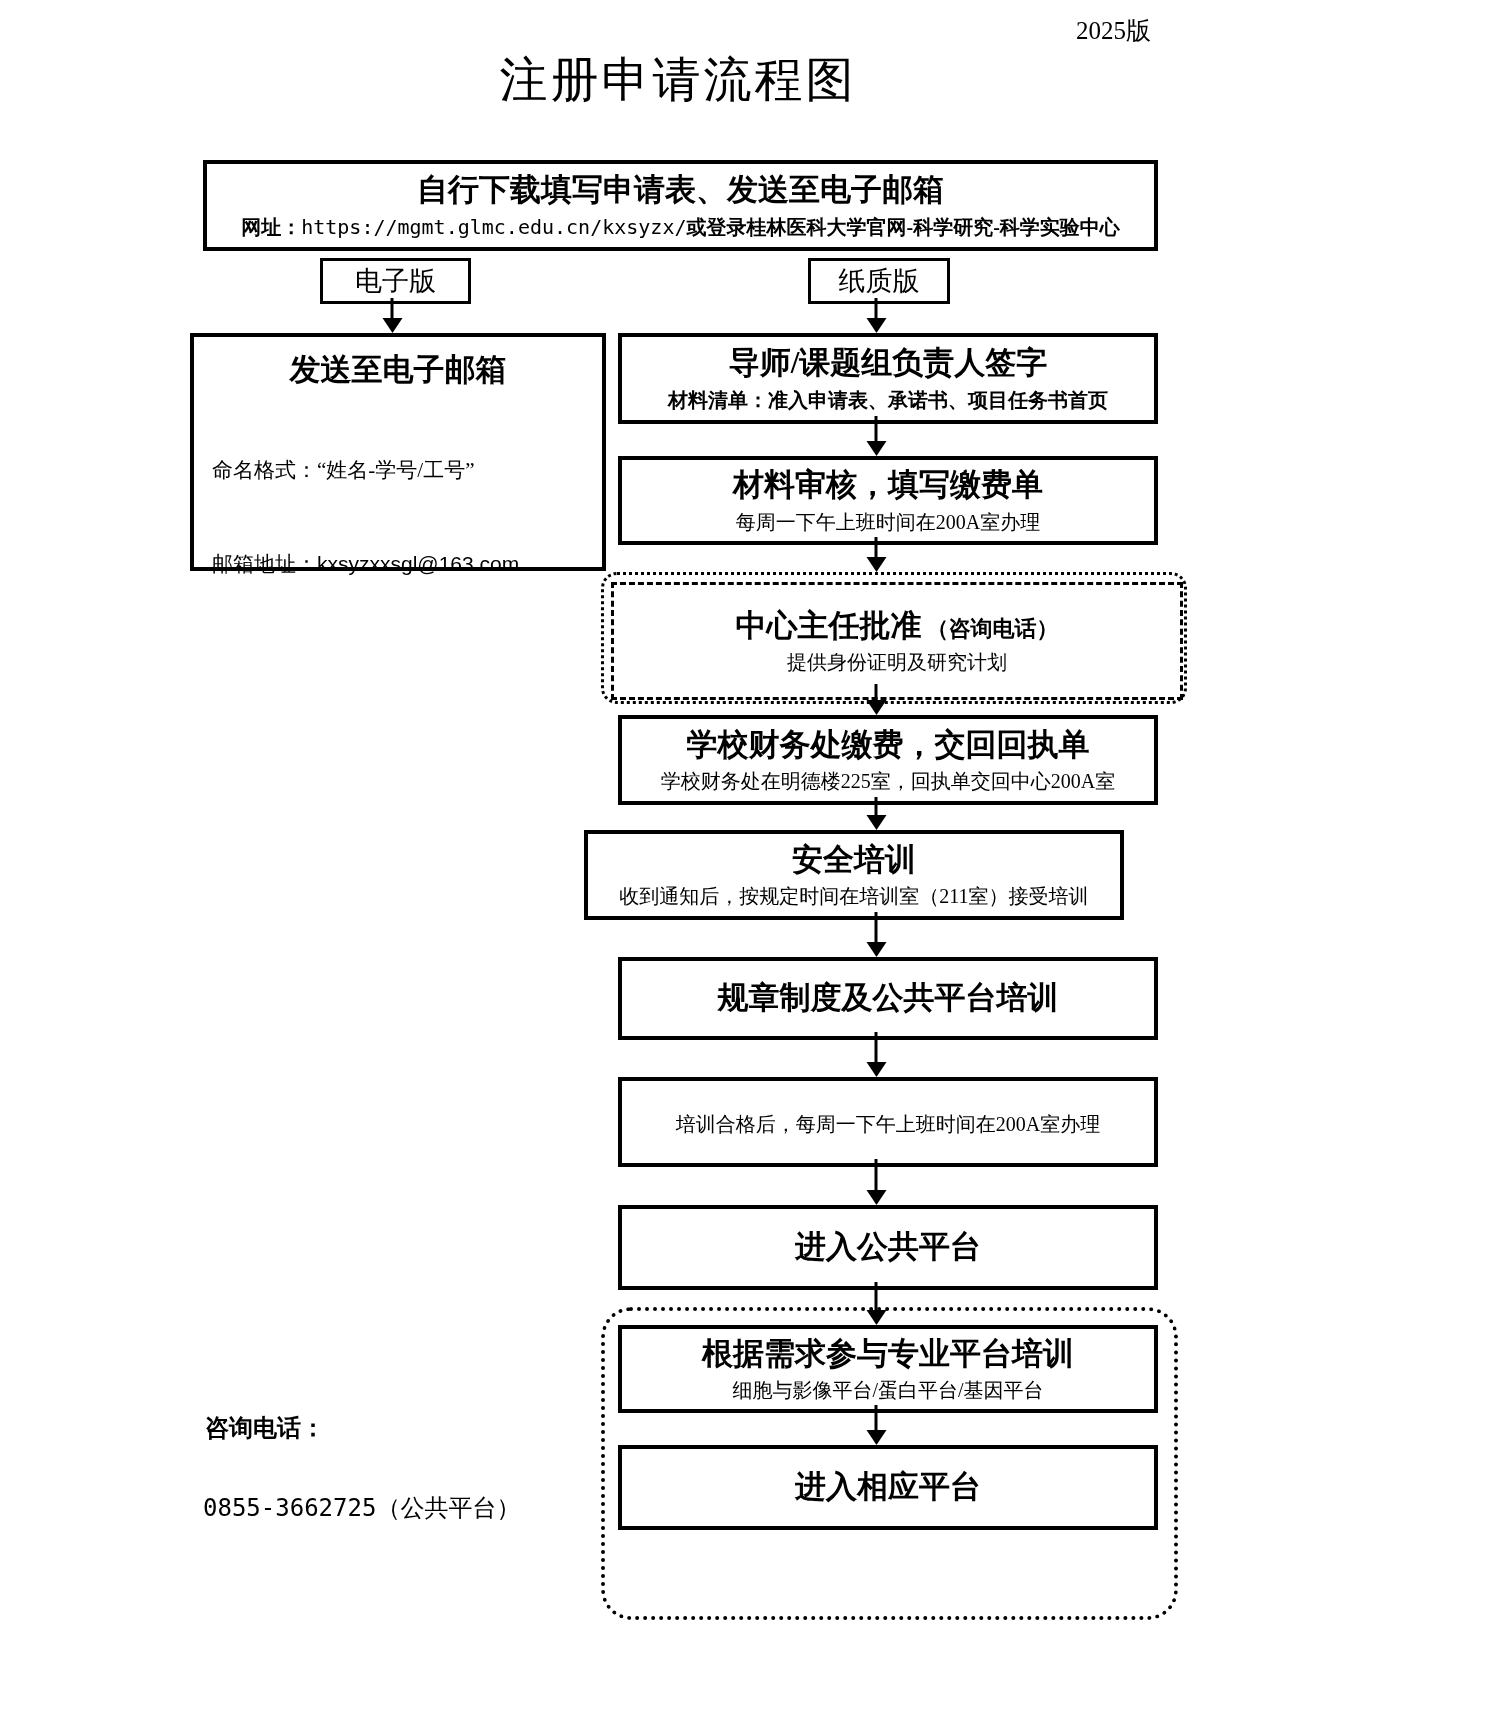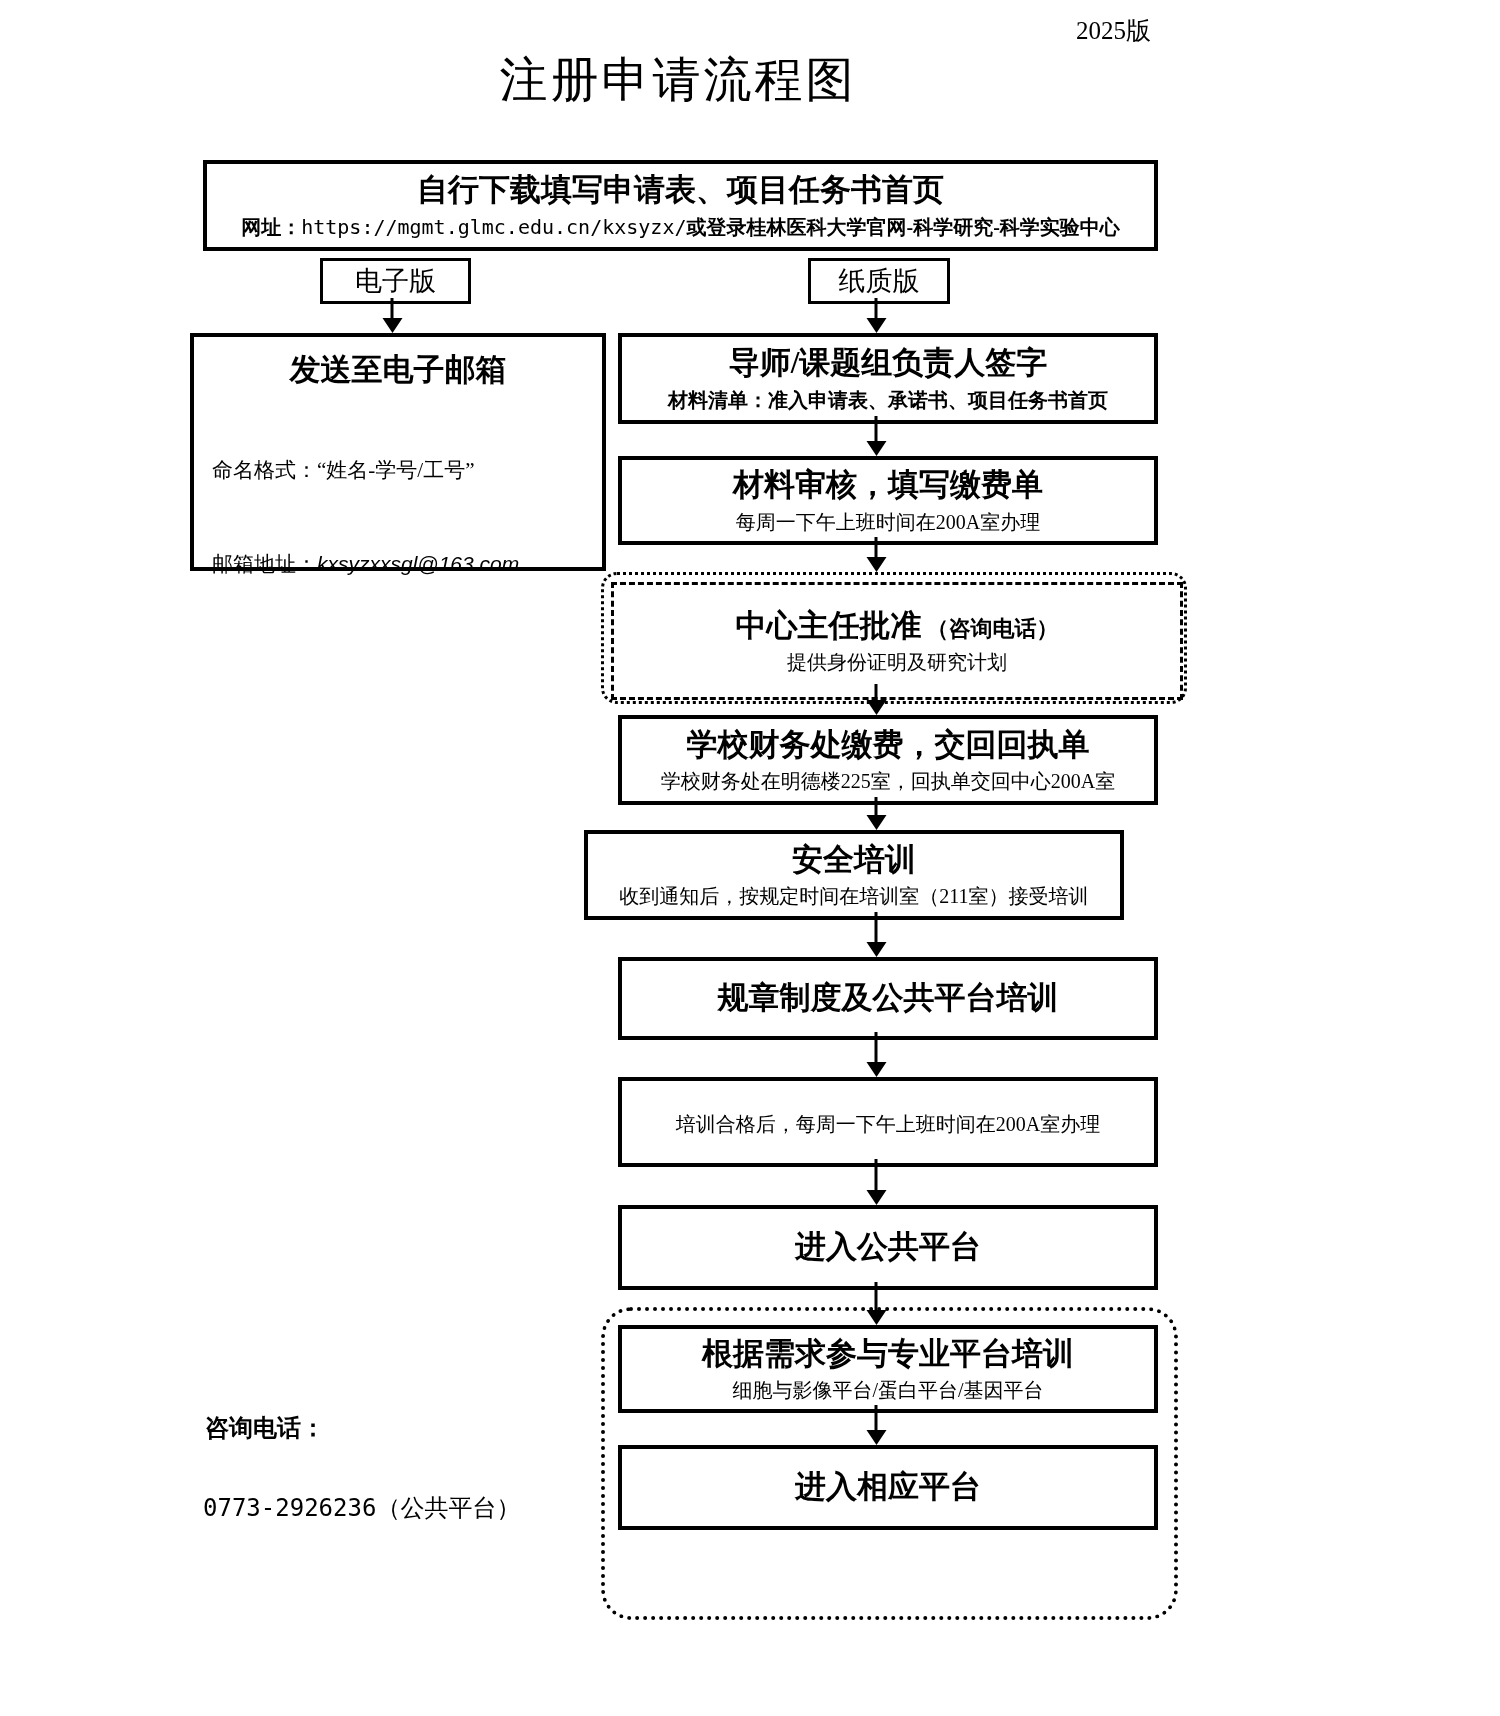--- a/index.html
+++ b/index.html
@@ -7,21 +7,21 @@
         font-family:"Liberation Serif","DejaVu Serif",serif;overflow:hidden;}
   .version{position:absolute;left:1076px;top:14px;font-size:25px;}
   .main-title{position:absolute;left:0;top:48px;width:1356px;margin:0;text-align:center;
               font-size:48px;font-weight:400;letter-spacing:3px;}
   .box{position:absolute;border:4px solid #000;background:#fff;display:flex;flex-direction:column;
        align-items:center;justify-content:center;text-align:center;z-index:1;}
   .box-title{font-weight:700;font-size:31px;line-height:1.25;}
   .box-sub{font-size:20px;line-height:1.3;margin-top:4px;}
   .bold{font-weight:700;}
   .mono{font-family:"DejaVu Sans Mono","Liberation Mono",monospace;font-weight:400;}
-  .sans{font-family:"Liberation Sans","DejaVu Sans",sans-serif;font-style:italic;}
+  .sans{font-family:"Liberation Sans","DejaVu Sans",sans-serif;}
   .branch{position:absolute;border:3px solid #000;background:#fff;display:flex;align-items:center;
           justify-content:center;font-size:27px;z-index:1;}
   .arrow{position:absolute;width:3px;background:#000;transform:translateX(-50%);z-index:2;}
   .arrow::after{content:"";position:absolute;top:100%;left:50%;transform:translateX(-50%);
                 width:0;height:0;border-left:10px solid transparent;border-right:10px solid transparent;
                 border-top:15px solid #000;}
   .email-box{align-items:stretch;justify-content:flex-start;padding:12px 14px;}
   .email-box .box-title{text-align:center;margin-top:2px;}
   .email-line{font-size:21px;text-align:left;padding-left:4px;margin-top:25px;}
   .approval-outer{position:absolute;border:3px dotted #000;border-radius:16px;padding:7px;
@@ -36,21 +36,21 @@
 </style>
 </head>
 <body>
 
 <div class="page">
 
   <div class="version">2025版</div>
   <h1 class="main-title">注册申请流程图</h1>
 
   <div class="box" style="left:203px;top:160px;width:947px;height:83px;">
-    <div class="box-title">自行下载填写申请表、项目任务书首页</div>
+    <div class="box-title">自行下载填写申请表、发送至电子邮箱</div>
     <div class="box-sub bold"><span>网址：</span><span class="mono">https://mgmt.glmc.edu.cn/kxsyzx/</span><span>或登录桂林医科大学官网-科学研究-科学实验中心</span></div>
   </div>
 
   <div class="branch" style="left:320px;top:258px;width:145px;height:40px;">电子版</div>
   <div class="branch" style="left:808px;top:258px;width:136px;height:40px;">纸质版</div>
 
   <div class="arrow" style="left:392px;top:298px;height:20px;"></div>
   <div class="arrow" style="left:876px;top:298px;height:20px;"></div>
 
   <div class="box email-box" style="left:190px;top:333px;width:380px;height:206px;gap:41px;">
@@ -124,15 +124,15 @@
     <div class="box-sub">细胞与影像平台/蛋白平台/基因平台</div>
   </div>
 
   <div class="arrow" style="left:876px;top:1405px;height:25px;"></div>
 
   <div class="box" style="left:618px;top:1445px;width:532px;height:77px;">
     <div class="box-title">进入相应平台</div>
   </div>
 
   <div class="contact-label" style="left:205px;top:1412px;">咨询电话：</div>
-  <div class="contact-phone" style="left:203px;top:1492px;"><span class="mono">0773-2926236</span><span>（公共平台）</span></div>
+  <div class="contact-phone" style="left:203px;top:1492px;"><span class="mono">0855-3662725</span><span>（公共平台）</span></div>
 
 </div>
 
 </body></html>

